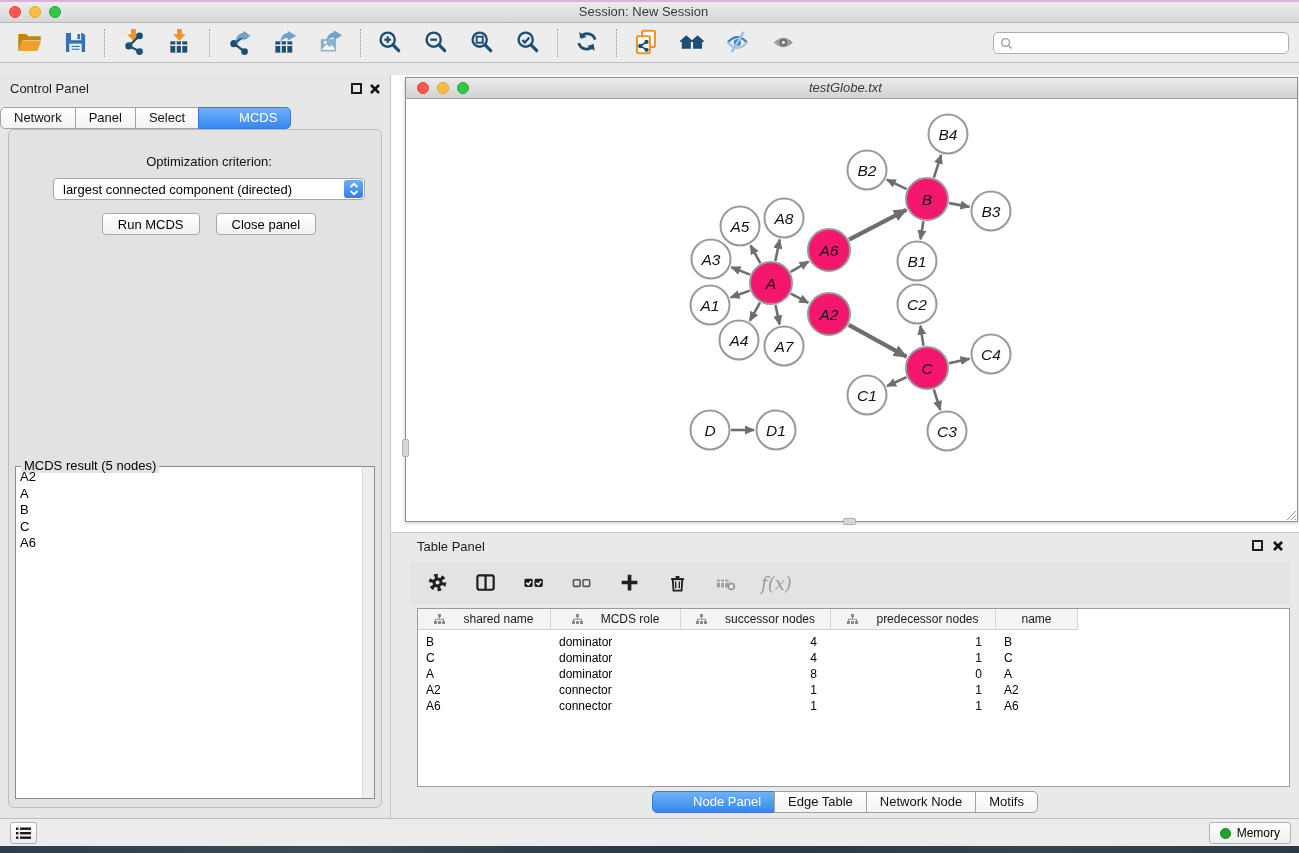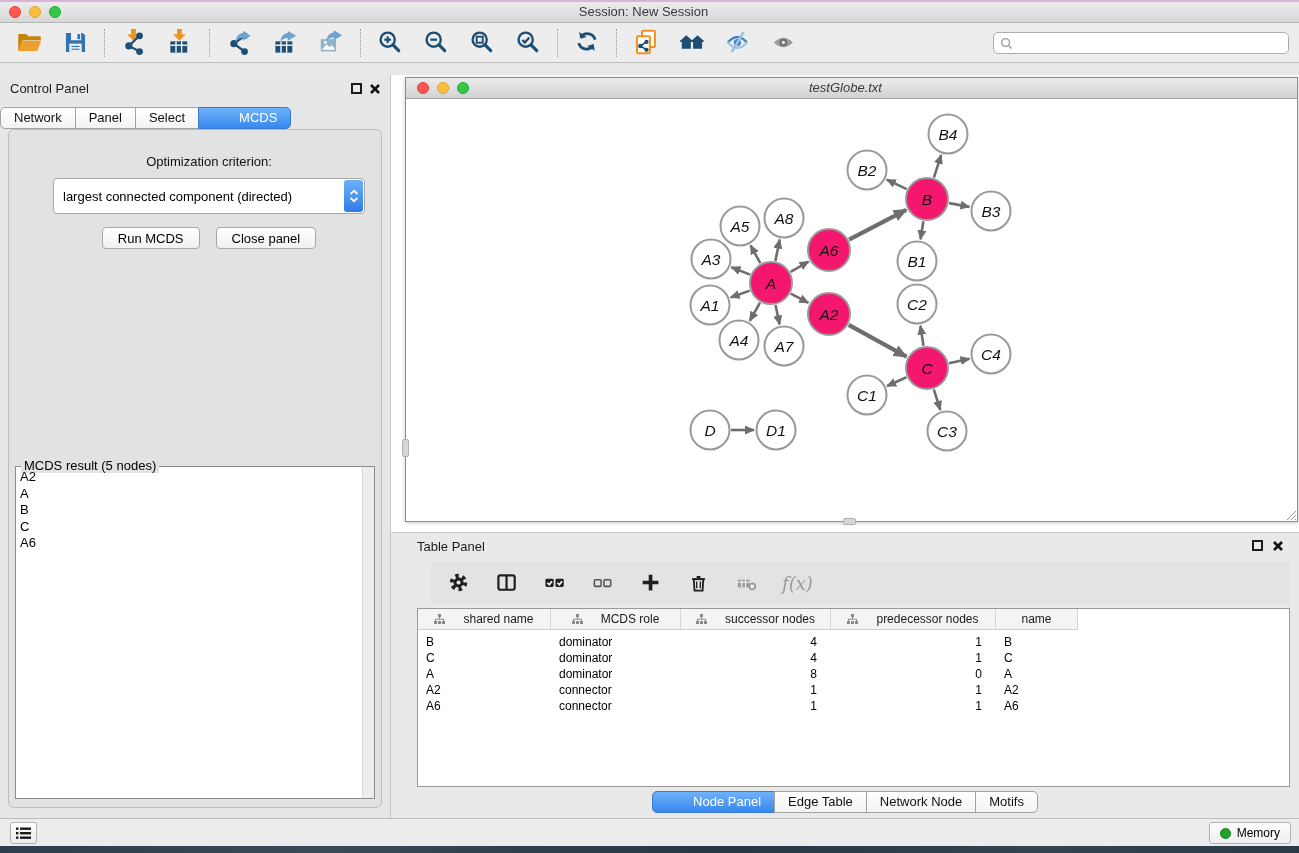--- a/index.html
+++ b/index.html
@@ -44,21 +44,21 @@
   .close-btn{position:absolute;width:12px;height:12px;top:8px;}
   .cp-tabs{position:relative;z-index:2;display:flex;justify-content:flex-start;margin-top:6px;}
   .seg{height:22px;line-height:20px;padding:0 13px;background:linear-gradient(#ffffff,#f3f3f3);
     border:1px solid #a2a2a2;margin-left:-1px;font-size:13px;color:#111;cursor:default;}
   .seg:first-child{border-radius:5px 0 0 5px;margin-left:0;}
   .seg:last-child{border-radius:0 5px 5px 0;}
   .seg.selected{background:linear-gradient(#6fb2f9,#3787ef);color:#fff;border-color:#3a7ad1;padding-left:40px;}
   .cp-body{position:absolute;left:8px;right:8px;top:54px;bottom:10px;background:#e2e2e2;
     border:1px solid #bcbcbc;border-radius:6px;padding-left:28px;}
   .opt-label{margin-top:24px;text-align:center;font-size:13px;color:#101010;}
-  .dropdown{margin:9px auto 0;width:312px;height:36px;background:#fff;border:1px solid #a8a8a8;
+  .dropdown{margin:9px auto 0;width:312px;height:22px;background:#fff;border:1px solid #a8a8a8;
     border-radius:4px;position:relative;display:flex;align-items:center;padding-left:9px;font-size:13px;color:#000;}
   .dd-step{position:absolute;right:1px;top:1px;bottom:1px;width:19px;border-radius:3px;
     background:linear-gradient(#6cb0f8,#2f7ce8);display:flex;align-items:center;justify-content:center;}
   .cp-buttons{display:flex;justify-content:center;gap:16px;margin-top:13px;}
   .btn{height:22px;padding:0 15px;background:linear-gradient(#ffffff,#f1f1f1);
     border:1px solid #a8a8a8;border-radius:4px;font-size:13px;display:flex;align-items:center;color:#000;}
   .result-box{position:absolute;left:6px;right:6px;top:336px;bottom:8px;border:1px solid #8b8b8b;background:#fff;}
   .result-legend{position:absolute;top:-9px;left:5px;background:#e2e2e2;padding:0 3px;font-size:13px;color:#000;}
   .result-list{position:absolute;inset:2px 14px 2px 4px;overflow:hidden;}
   .result-item{font-size:13px;line-height:16.5px;color:#000;}
@@ -74,21 +74,21 @@
   .grip{position:absolute;right:0;bottom:0;width:14px;height:14px;}
   .vthumb{position:absolute;left:-4px;top:339px;width:7px;height:18px;background:#d6d6d6;
     border:1px solid #b0b0b0;border-radius:2px;}
   .hthumb{position:absolute;left:437px;bottom:-4px;width:13px;height:7px;background:#d6d6d6;
     border:1px solid #b0b0b0;border-radius:2px;}
 
   
   .table-panel{position:absolute;left:0;right:0;top:457px;bottom:0;background:#e9e9e9;border-top:1px solid #c8c8c8;}
   .tp-head{height:26px;position:relative;}
   .tp-title{position:absolute;left:26px;top:6px;font-size:13px;color:#1c1c1c;}
-  .tp-toolbar{position:absolute;left:40px;right:9px;top:29px;height:42px;background:#e3e3e3;
+  .tp-toolbar{position:absolute;left:19px;right:9px;top:29px;height:42px;background:#e3e3e3;
     display:flex;align-items:center;gap:22px;padding-left:15px;}
   .tp-btn{width:26px;height:26px;display:flex;align-items:center;justify-content:center;}
   .fx{font-family:"DejaVu Serif","Liberation Serif",serif;font-style:italic;font-size:18px;color:#9a9a9a;}
   .tp-table{position:absolute;left:26px;right:9px;top:75px;bottom:31px;background:#fff;
     border:1px solid #9a9a9a;overflow:hidden;}
   .tbl-header{display:flex;height:21px;}
   .th{background:#f4f4f4;border-right:1px solid #d4d4d4;border-bottom:1px solid #cfcfcf;
     display:flex;align-items:center;justify-content:center;gap:18px;font-size:12px;color:#1a1a1a;}
   .tbl-body{padding-top:4px;}
   .tbl-row{display:flex;height:16px;align-items:center;}

